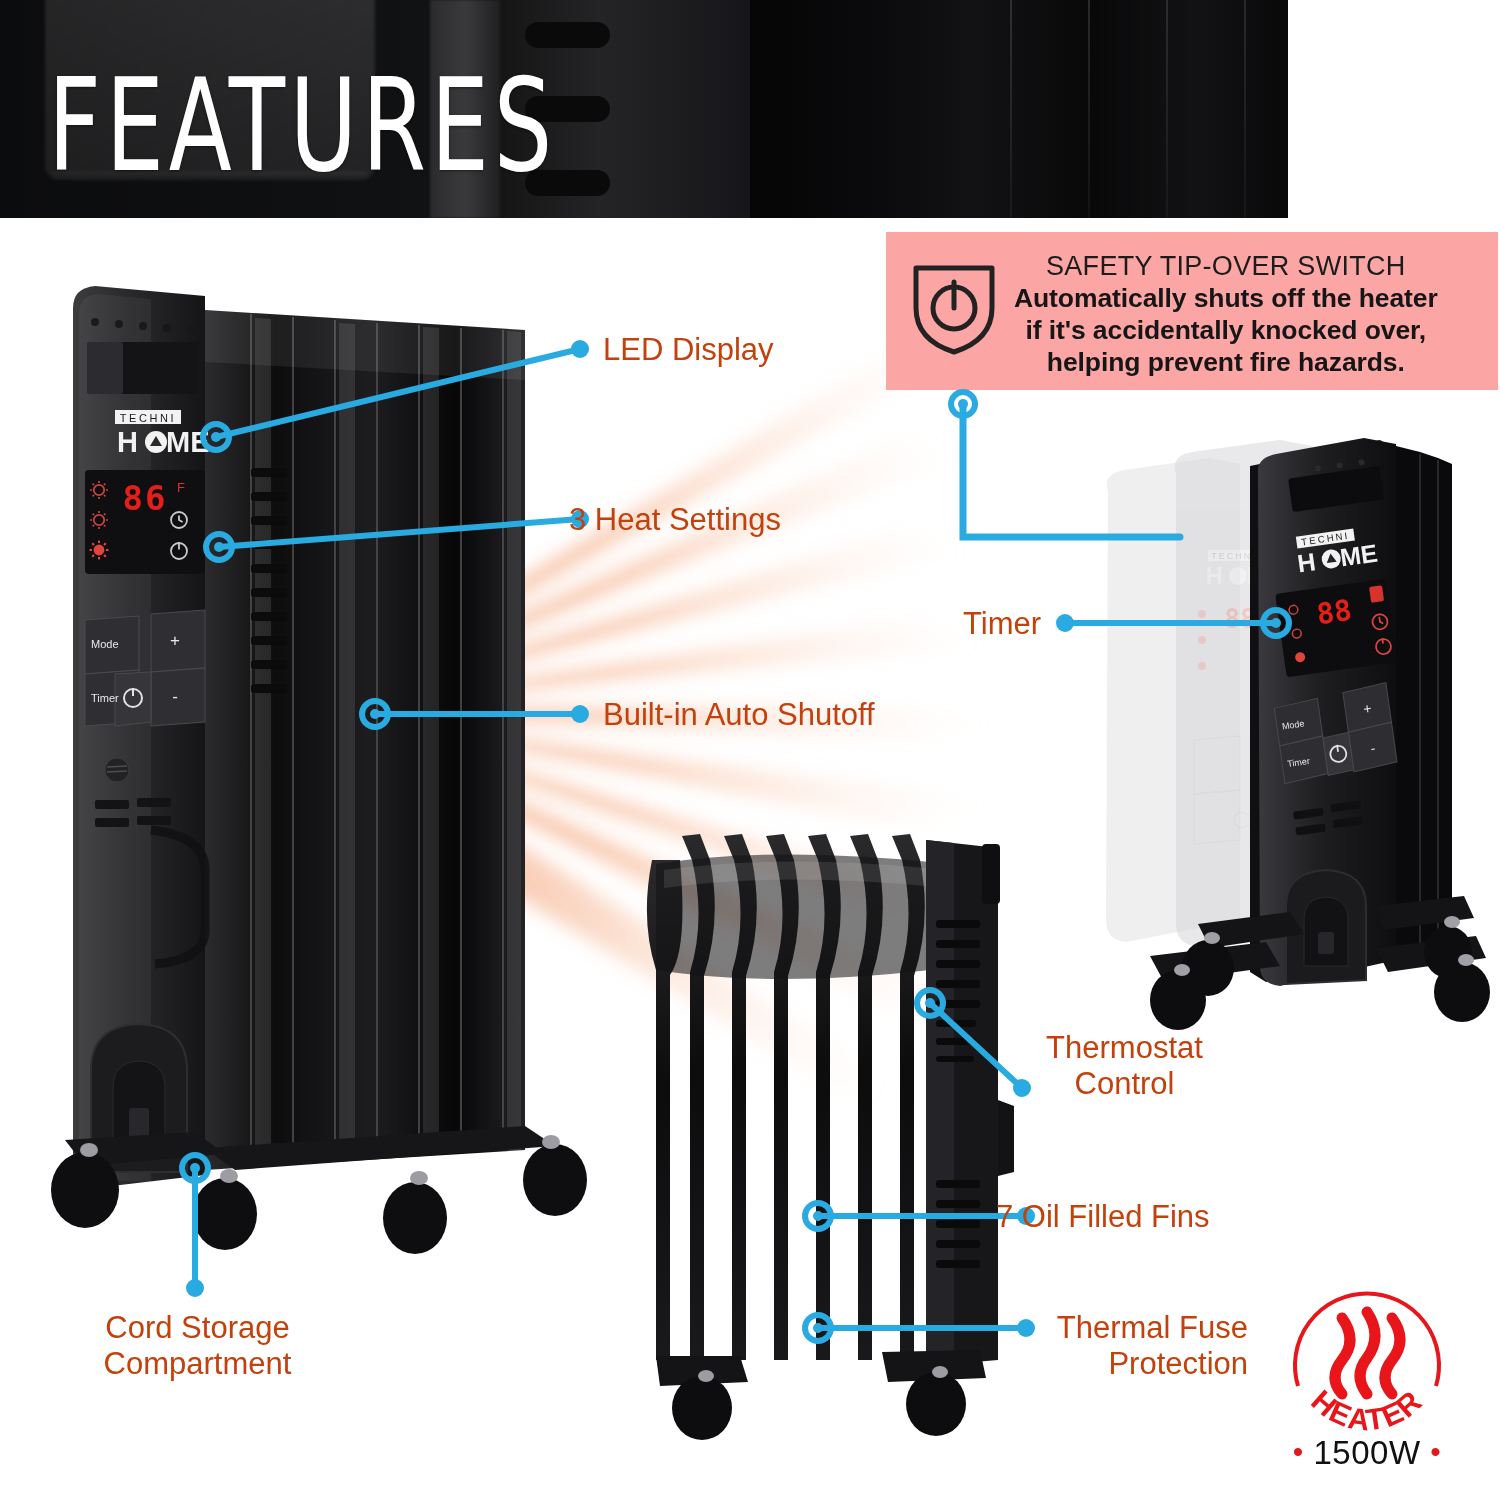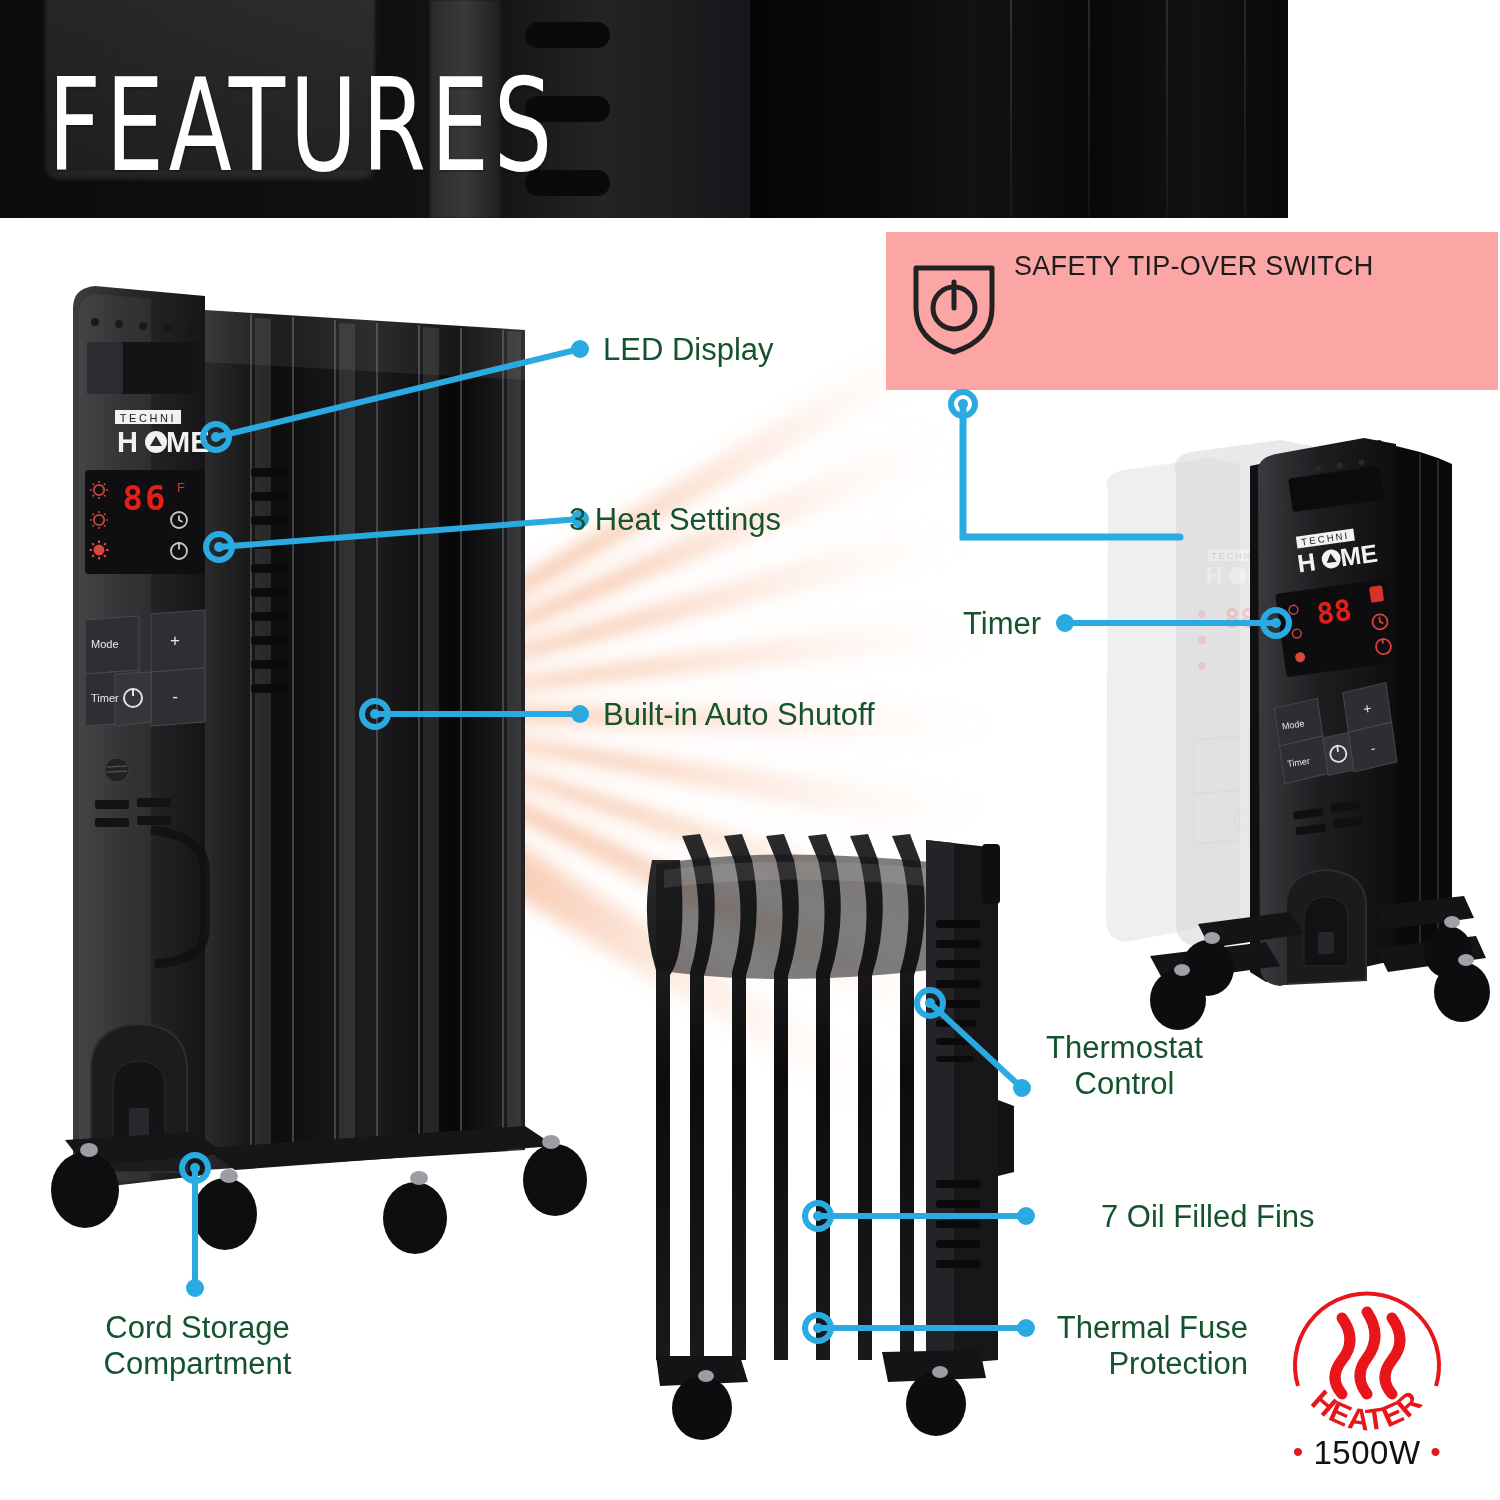--- a/index.html
+++ b/index.html
@@ -80,21 +80,21 @@
     font-weight:400;
   }
   .safety-body {
     font-size:26.5px; color:#161616; line-height:1.20; font-weight:700;
     letter-spacing:-.1px;
   }
   .safety-body div { white-space:nowrap; }
 
   
   .lbl {
-    position:absolute; font-size:31px; color:#14532d; line-height:1.17;
+    position:absolute; font-size:31px; color:#c2410c; line-height:1.17;
     white-space:nowrap; font-weight:400;
   }
   .lbl.c { text-align:center; }
 
   
   .heater-badge { position:absolute; left:1272px; top:1282px; width:190px; height:200px; }
   .badge-w {
     position:absolute; left:0; top:152px; width:190px; text-align:center;
     font-size:33px; color:#111; letter-spacing:.5px;
   }
@@ -564,20 +564,25 @@
   </svg>
 
   <div class="safety-box">
     <svg class="safety-icon" viewBox="0 0 92 100">
       <path d="M8,12 L84,12 L84,52 Q84,84 46,96 Q8,84 8,52 Z" fill="none" stroke="#222" stroke-width="5" stroke-linejoin="round"></path>
       <circle cx="46" cy="52" r="21" fill="none" stroke="#222" stroke-width="5"></circle>
       <path d="M46,26 L46,52" stroke="#222" stroke-width="5" stroke-linecap="round"></path>
     </svg>
     <div class="safety-text">
       <div class="safety-title">SAFETY TIP-OVER SWITCH</div>
+      <div class="safety-body">
+        <div>Automatically shuts off the heater</div>
+        <div>if it's accidentally knocked over,</div>
+        <div>helping prevent fire hazards.</div>
+      </div>
     </div>
   </div>
 
   <svg class="stage" width="1500" height="1500" viewBox="0 0 1500 1500" style="pointer-events:none">
     <g stroke="#29ABE2" stroke-width="6" fill="none" stroke-linecap="round">
 
       <path d="M216,437 L580,349"></path>
 
       <path d="M219,547 L580,519"></path>
 
@@ -642,21 +647,21 @@
     <div>Compartment</div>
   </div>
 
   <div class="lbl" style="left:963px; top:606px;">Timer</div>
 
   <div class="lbl c" style="left:1037px; top:1030px; width:175px;text-align:center;">
     <div>Thermostat</div>
     <div>Control</div>
   </div>
 
-  <div class="lbl" style="left:1101px; top:1199px;">7 Oil Filled Fins</div>
+  <div class="lbl" style="left:996px; top:1199px;">7 Oil Filled Fins</div>
 
   <div class="lbl c" style="left:1040px; top:1310px; width:208px;text-align:right;">
     <div>Thermal Fuse</div>
     <div>Protection</div>
   </div>
 
   <div class="heater-badge">
     <svg width="190" height="150" viewBox="0 0 190 150">
       <defs>
         <path id="arcpath" d="M22,86 A74,74 0 0 0 168,86"></path>

